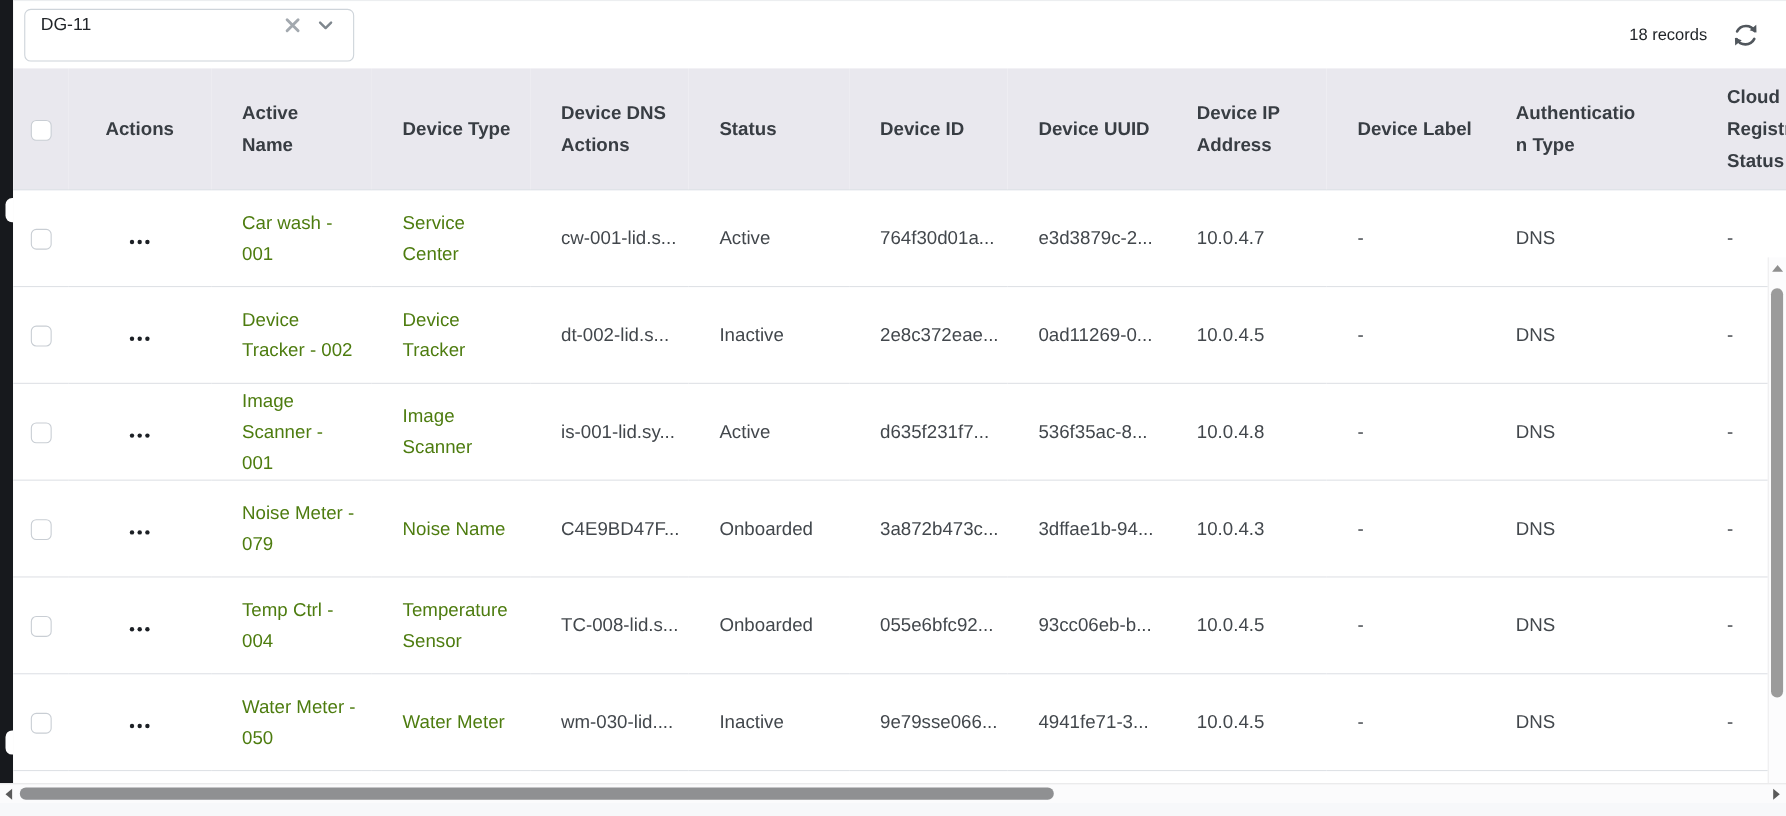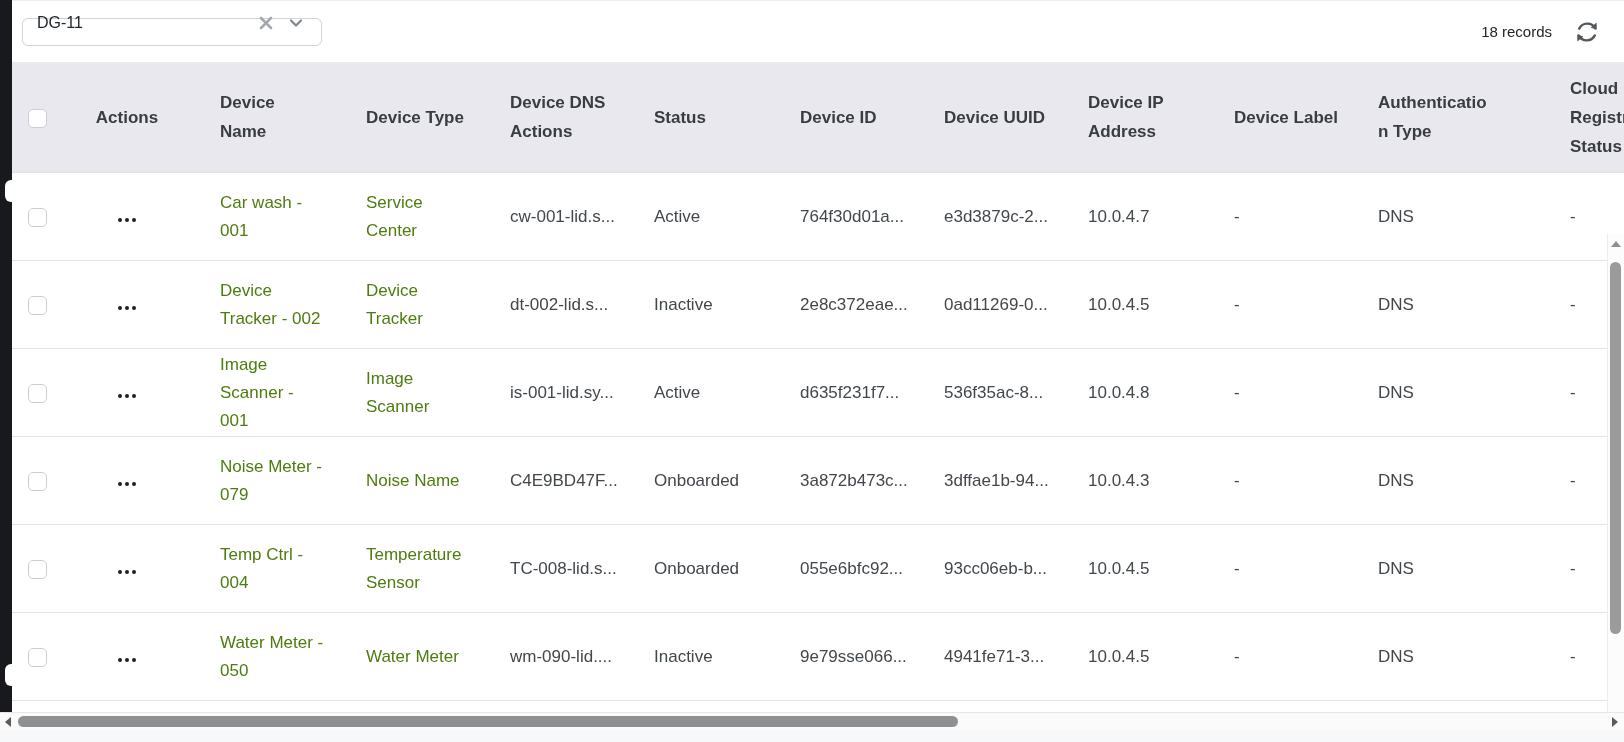--- a/index.html
+++ b/index.html
@@ -12,21 +12,21 @@
   .left-strip .notch{position:absolute;right:0;width:7px;height:22px;background:#fff;border-radius:6px 0 0 6px;}
   .notch-1{top:180px;} .notch-2{top:664px;}
 
   
   .topbar{
     position:absolute;left:12px;top:0;width:1612px;height:62px;box-sizing:border-box;
     display:flex;align-items:center;justify-content:space-between;
     padding:0 22px 0 10px;background:#fff;border-top:1px solid #eceef0;
   }
   .filter{
-    width:300px;height:28px;box-sizing:border-box;border:1px solid #ced4da;border-radius:6px;
+    width:300px;height:48px;box-sizing:border-box;border:1px solid #ced4da;border-radius:6px;
     display:flex;align-items:center;padding:0 10px 18px 14px;background:#fff;cursor:pointer;
   }
   .filter-value{flex:1;font-size:16px;color:#212529;}
   .filter .icon-btn{display:flex;align-items:center;justify-content:center;width:30px;height:30px;}
   .top-right{display:flex;align-items:center;gap:20px;}
   .records{font-size:15px;color:#212529;}
   .refresh-btn{background:none;border:none;padding:0;cursor:pointer;display:flex;align-items:center;}
 
   
   .table-wrap{position:absolute;left:12px;top:62px;width:1612px;height:650px;overflow:hidden;background:#fff;}
@@ -127,21 +127,21 @@
         <col style="width:144px">
         <col style="width:170px">
         <col style="width:200px">
     </colgroup>
     <thead>
       <tr>
         <th class="c-check">
           <span class="checkbox"></span>
         </th>
         <th class="c-actions"><span class="hspan">Actions</span></th>
-        <th><span class="hspan h-name">Device Name</span></th>
+        <th><span class="hspan h-name">Active Name</span></th>
         <th><span class="hspan">Device Type</span></th>
         <th><span class="hspan h-dns">Device DNS Actions</span></th>
         <th><span class="hspan">Status</span></th>
         <th><span class="hspan">Device ID</span></th>
         <th><span class="hspan">Device UUID</span></th>
         <th><span class="hspan h-ip">Device IP Address</span></th>
         <th><span class="hspan">Device Label</span></th>
         <th><span class="hspan h-auth">Authentication Type</span></th>
         <th class="c-cloud"><span class="hspan h-cloud">Cloud Registration Status</span></th>
       </tr>
@@ -292,21 +292,21 @@
               <i></i>
               <i></i>
             </span>
     </td>
     <td class="c-name">
       <a class="link name-span">Water Meter - 050</a>
     </td>
     <td class="c-type">
       <a class="link type-span">Water Meter</a>
     </td>
-    <td>wm-090-lid....</td>
+    <td>wm-030-lid....</td>
     <td>Inactive</td>
     <td>9e79sse066...</td>
     <td>4941fe71-3...</td>
     <td>10.0.4.5</td>
     <td>-</td>
     <td>DNS</td>
     <td class="c-cloud">-</td>
   </tr>
 </tbody>
   </table>

